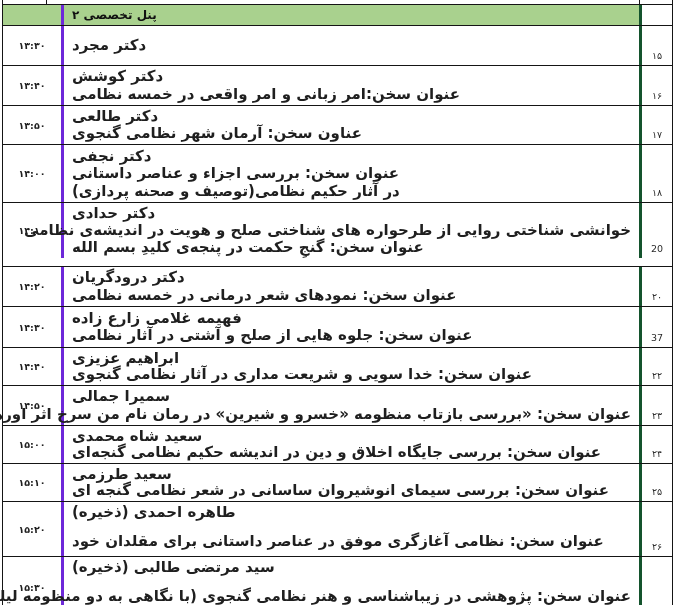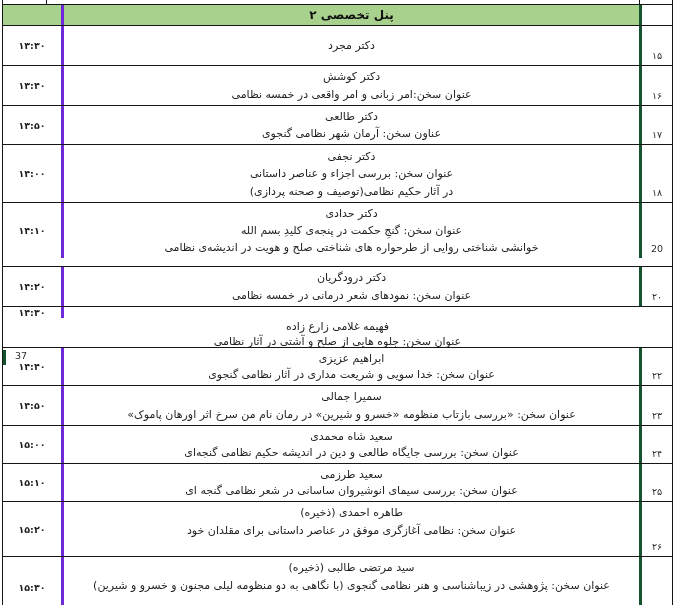--- a/index.html
+++ b/index.html
@@ -18,25 +18,25 @@
 
   .row{display:flex;border-top:1px solid #151515;box-sizing:border-box;align-items:stretch;}
   .cell{box-sizing:border-box;min-width:0;}
   .c-time{
     width:61px;border-right:3px solid #6d28d9;display:flex;
     align-items:center;justify-content:center;
     font-size:9.5px;font-weight:bold;color:#1f1f1f;direction:rtl;
   }
   .c-main{
     flex:1;display:flex;flex-direction:column;justify-content:space-evenly;
-    align-items:center;direction:rtl;text-align:center;padding:1px 8px;
+    align-items:flex-end;direction:rtl;text-align:center;padding:1px 8px;
   }
-  .c-main.top-align{justify-content:flex-start;padding-top:3px;row-gap:3px;}
+  .c-main.top-align{justify-content:flex-start;padding-top:3px;row-gap:14px;}
   .c-main .line{
-    font-size:11px;font-weight:normal;color:#1f1f1f;line-height:15px;
+    font-size:15px;font-weight:bold;color:#1f1f1f;line-height:15px;
     white-space:nowrap;max-width:100%;
   }
   .c-num{
     width:33px;border-left:3px solid #14532d;display:flex;
     align-items:flex-end;justify-content:center;padding-bottom:4px;
     font-size:9.5px;color:#2b2b2b;direction:rtl;
   }
   
   .header-row{height:21px;}
   .header-row .c-time,.header-row .c-main{background:var(--accent-green,#a9d18e);}
@@ -93,34 +93,34 @@
           <div class="line">دکتر نجفی</div>
           <div class="line">عنوان سخن: بررسی اجزاء و عناصر داستانی</div>
           <div class="line">در آثار حکیم نظامی(توصیف و صحنه پردازی)</div>
         </div>
         <div class="cell c-num">۱۸</div>
       </div>
       <div class="row" style="height: 56px;">
         <div class="cell c-time">۱۴:۱۰</div>
         <div class="cell c-main">
           <div class="line">دکتر حدادی</div>
+          <div class="line">خوانشی شناختی روایی از طرحواره های شناختی صلح و هویت در اندیشه‌ی نظامی</div>
           <div class="line">عنوان سخن: گنجِ حکمت در پنجه‌ی کلیدِ بسم الله</div>
-          <div class="line">خوانشی شناختی روایی از طرحواره های شناختی صلح و هویت در اندیشه‌ی نظامی</div>
         </div>
         <div class="cell c-num">20</div>
       </div>
       <div class="row" style="height: 40px; margin-top: 8px;">
         <div class="cell c-time">۱۴:۲۰</div>
         <div class="cell c-main">
           <div class="line">دکتر درودگریان</div>
           <div class="line">عنوان سخن: نمودهای شعر درمانی در خمسه نظامی</div>
         </div>
         <div class="cell c-num">۲۰</div>
       </div>
-      <div class="row" style="height: 41px; flex-direction: column;">
+      <div class="row" style="height: 41px;">
         <div class="cell c-time">۱۴:۳۰</div>
         <div class="cell c-main">
           <div class="line">فهیمه غلامی زارع زاده</div>
           <div class="line">عنوان سخن: جلوه هایی از صلح و آشتی در آثار نظامی</div>
         </div>
         <div class="cell c-num">37</div>
       </div>
       <div class="row" style="height: 38px;">
         <div class="cell c-time">۱۴:۴۰</div>
         <div class="cell c-main">
@@ -134,21 +134,21 @@
         <div class="cell c-main">
           <div class="line">سمیرا جمالی</div>
           <div class="line">عنوان سخن: «بررسی بازتاب منظومه «خسرو و شیرین» در رمان نام من سرخ اثر اورهان پاموک»</div>
         </div>
         <div class="cell c-num">۲۳</div>
       </div>
       <div class="row" style="height: 38px;">
         <div class="cell c-time">۱۵:۰۰</div>
         <div class="cell c-main">
           <div class="line">سعید شاه محمدی</div>
-          <div class="line">عنوان سخن: بررسی جایگاه طالعی و دین در اندیشه حکیم نظامی گنجه‌ای</div>
+          <div class="line">عنوان سخن: بررسی جایگاه اخلاق و دین در اندیشه حکیم نظامی گنجه‌ای</div>
         </div>
         <div class="cell c-num">۲۴</div>
       </div>
       <div class="row" style="height: 38px;">
         <div class="cell c-time">۱۵:۱۰</div>
         <div class="cell c-main">
           <div class="line">سعید طرزمی</div>
           <div class="line">عنوان سخن: بررسی سیمای انوشیروان ساسانی در شعر نظامی گنجه ای</div>
         </div>
         <div class="cell c-num">۲۵</div>

